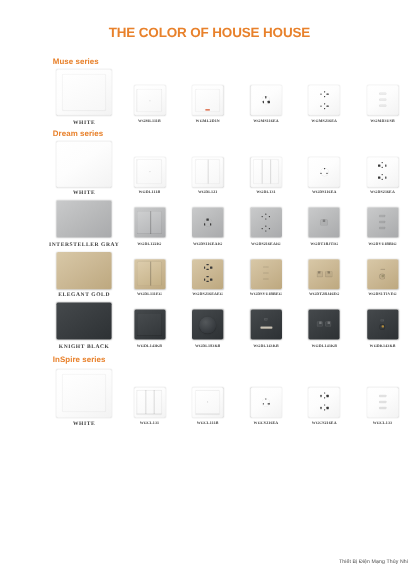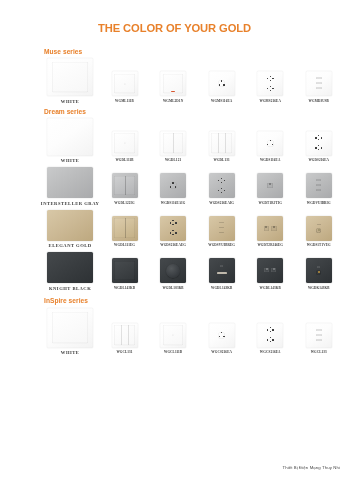--- a/index.html
+++ b/index.html
@@ -257,21 +257,21 @@
     letter-spacing: 0.1px;
     line-height: 6px;
     white-space: nowrap;
   }
 </style>
 </head>
 <body>
 
 <div class="page">
 
-  <div class="title">THE COLOR OF YOUR GOLD</div>
+  <div class="title">THE COLOR OF HOUSE HOUSE</div>
 
   <div class="series-head" style="margin-top:12px;">Muse series</div>
 
   <div class="row" style="margin-top:2px;">
     <div class="cell" style="width:62px;">
       <div class="plate f-white" style="width:46px;height:38px;">
         <div class="rocker"></div>
       </div>
       <div class="caption big">WHITE</div>
     </div>

